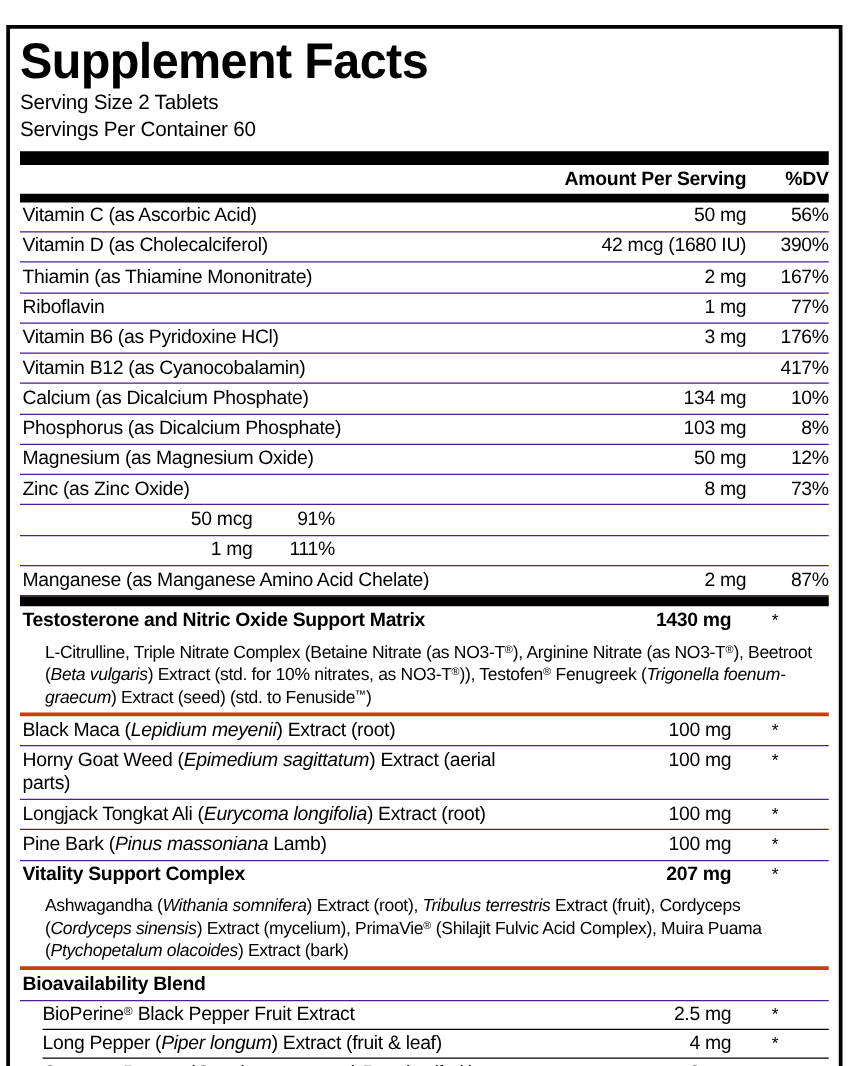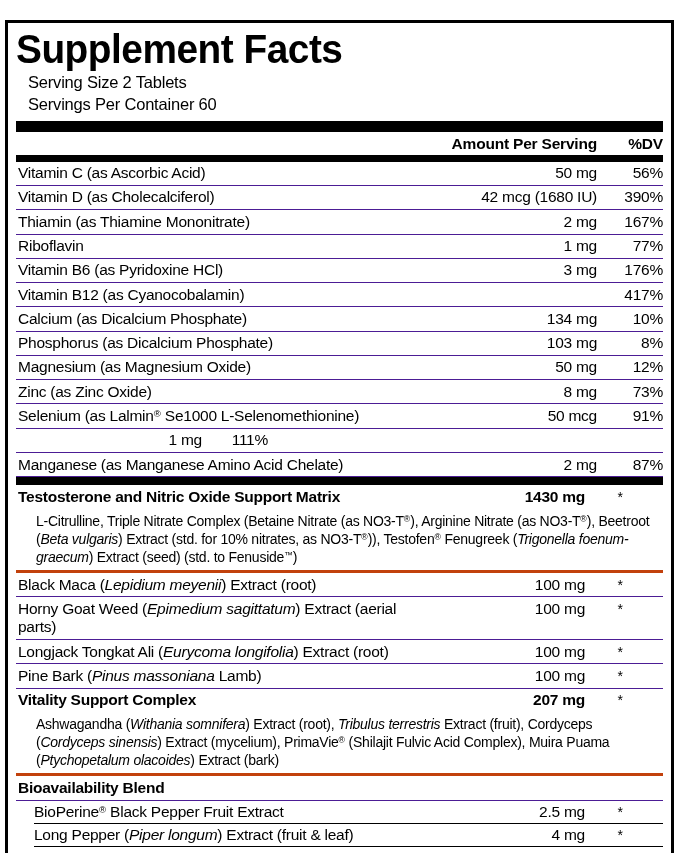--- a/index.html
+++ b/index.html
@@ -43,21 +43,20 @@
     line-height: 1.02;
     margin: 6px 0 2px 0;
     font-stretch: condensed;
     transform: scaleX(0.97);
     transform-origin: left center;
   }
   .serving-line {
     font-size: 16.5px;
     line-height: 1.33;
     letter-spacing: -0.2px;
-    margin-left: 12px;
   }
 
   
   .bar-thick {
     height: 11px;
     background: #000;
     margin: 5px 0 0 0;
   }
   .bar-med {
     height: 7px;
@@ -232,21 +231,20 @@
           <div class="nm">Magnesium (as Magnesium Oxide)</div>
           <div class="amt">50 mg</div>
           <div class="dv">12%</div>
         </div>
         <div class="row">
           <div class="nm">Zinc (as Zinc Oxide)</div>
           <div class="amt">8 mg</div>
           <div class="dv">73%</div>
         </div>
         <div class="row">
-          <div class="nm">Selenium (as Lalmin<sup class="reg">®</sup> Se1000 L-Selenomethionine)</div>
           <div class="amt">50 mcg</div>
           <div class="dv">91%</div>
         </div>
         <div class="row">
           <div class="amt">1 mg</div>
           <div class="dv">111%</div>
         </div>
         <div class="row">
           <div class="nm">Manganese (as Manganese Amino Acid Chelate)</div>
           <div class="amt">2 mg</div>

